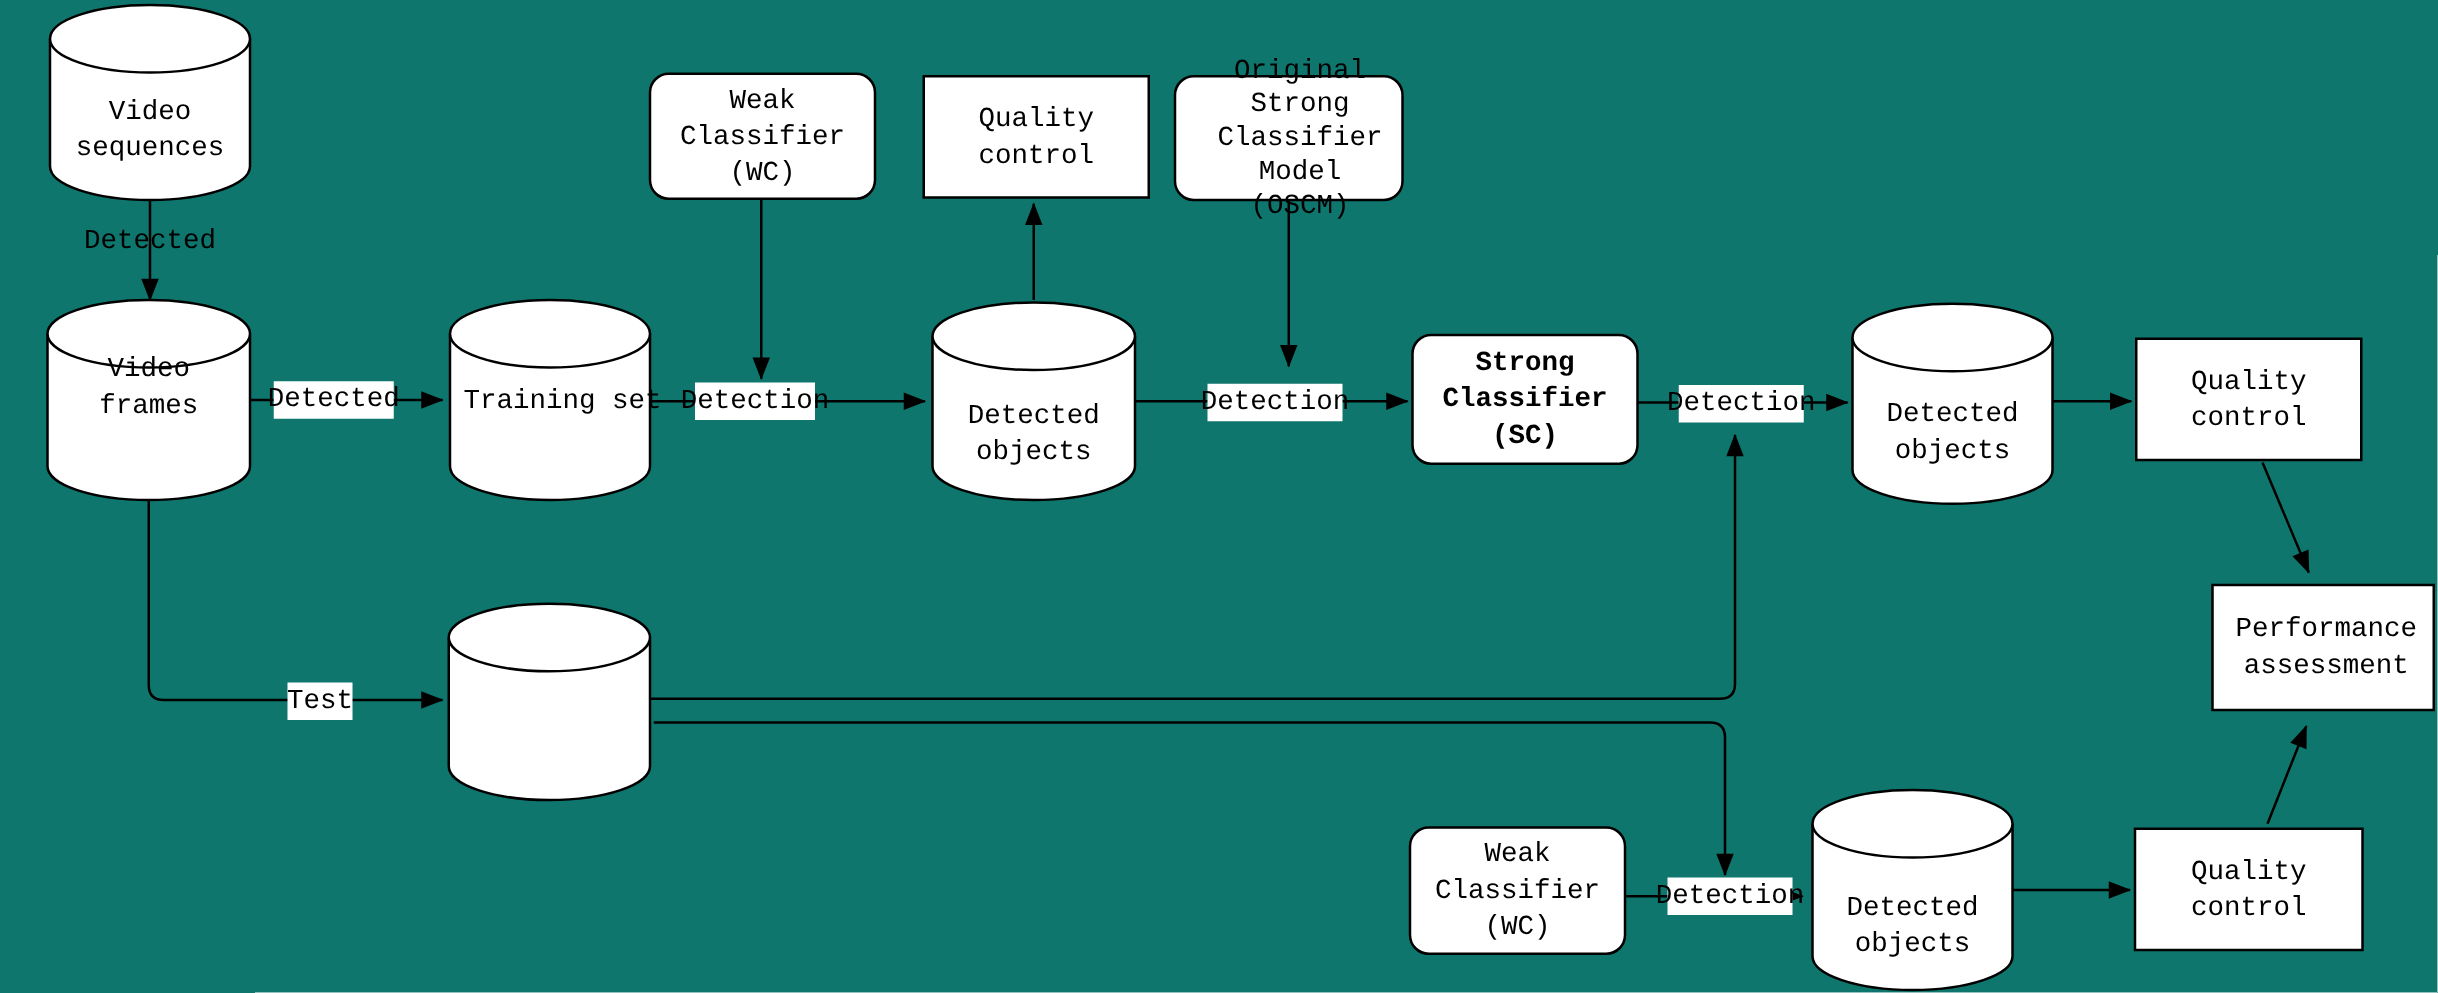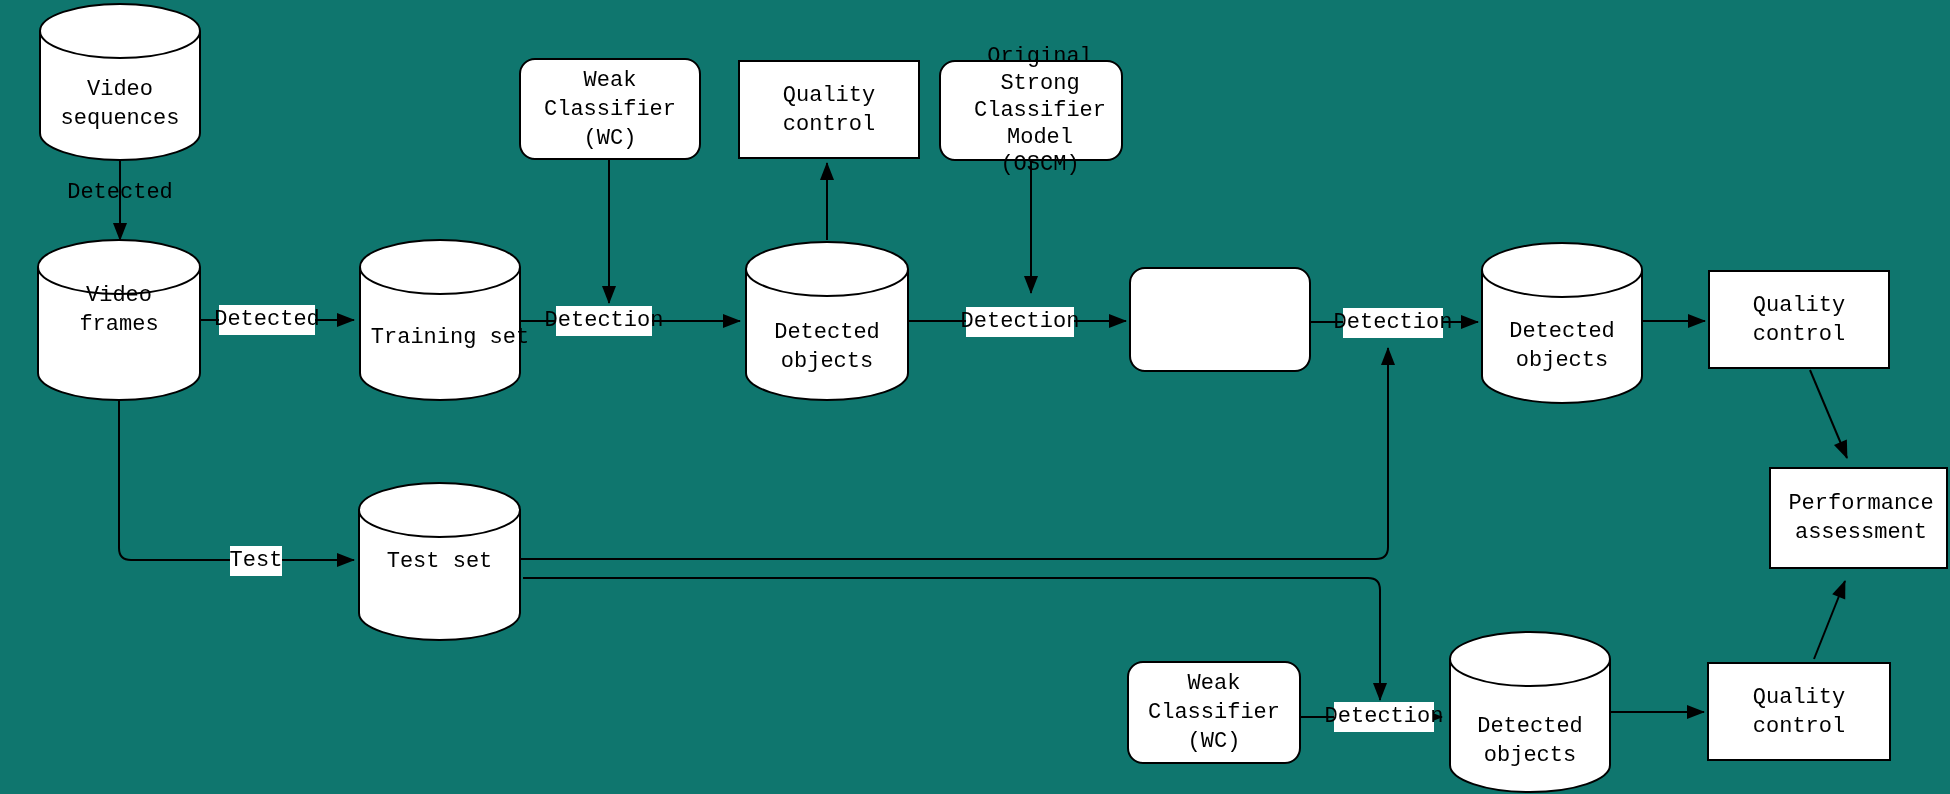--- a/index.html
+++ b/index.html
@@ -93,29 +93,31 @@
 
   <div class="lbl" style="left:45px; top:58px; width:150px; height:92px;">Video
 sequences</div>
   <div class="lbl" style="left:522px; top:61px; width:176px; height:96px;">Weak Classifier
 (WC)</div>
   <div class="lbl" style="left:741px; top:63px; width:176px; height:93px;">Quality control</div>
   <div class="lbl" style="left:942px; top:63px; width:196px; height:95px; line-height:27px;">Original Strong
 Classifier Model
 (OSCM)</div>
   <div class="lbl" style="left:40px; top:232px; width:158px; height:156px;">Video frames</div>
-  <div class="lbl" style="left:362px; top:242px; width:176px; height:156px;margin-top:17px;">Training set</div>
+  <div class="lbl" style="left:362px; top:242px; width:176px; height:156px;">Training set</div>
   <div class="lbl" style="left:748px; top:295px; width:158px; height:104px;">Detected
 objects</div>
+  <div class="lbl bold" style="left:1132px; top:270px; width:176px; height:99px;">Strong
+Classifier
+(SC)</div>
   <div class="lbl" style="left:1484px; top:294px; width:156px; height:104px;">Detected
 objects</div>
   <div class="lbl" style="left:1711px; top:273px; width:176px; height:93px;">Quality control</div>
   <div class="lbl" style="left:1772px; top:470px; width:178px; height:96px;">Performance
 assessment</div>
-  <div class="lbl" style="left:361px; top:485px; width:157px; height:153px;">Test set</div>
   <div class="lbl" style="left:1130px; top:664px; width:168px; height:97px;">Weak Classifier
 (WC)</div>
   <div class="lbl" style="left:1452px; top:688px; width:156px; height:106px;">Detected
 objects</div>
   <div class="lbl" style="left:1710px; top:665px; width:178px; height:93px;">Quality control</div>
 
   <div class="lbl edge nobg" style="left:66px; top:178px; width:108px; height:30px;">Detected</div>
   <div class="lbl edge" style="left:219px; top:305px; width:96px; height:30px;">Detected</div>
   <div class="lbl edge" style="left:556px; top:306px; width:96px; height:30px;">Detection</div>
   <div class="lbl edge" style="left:966px; top:307px; width:108px; height:30px;">Detection</div>

